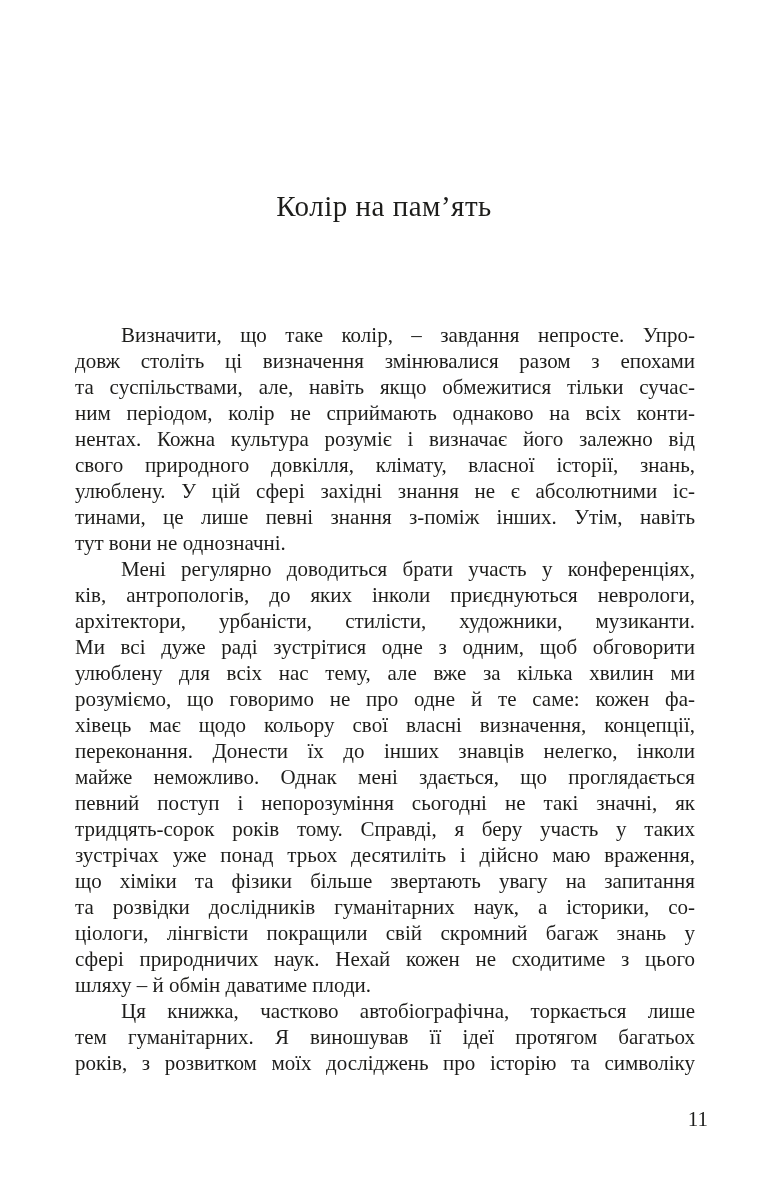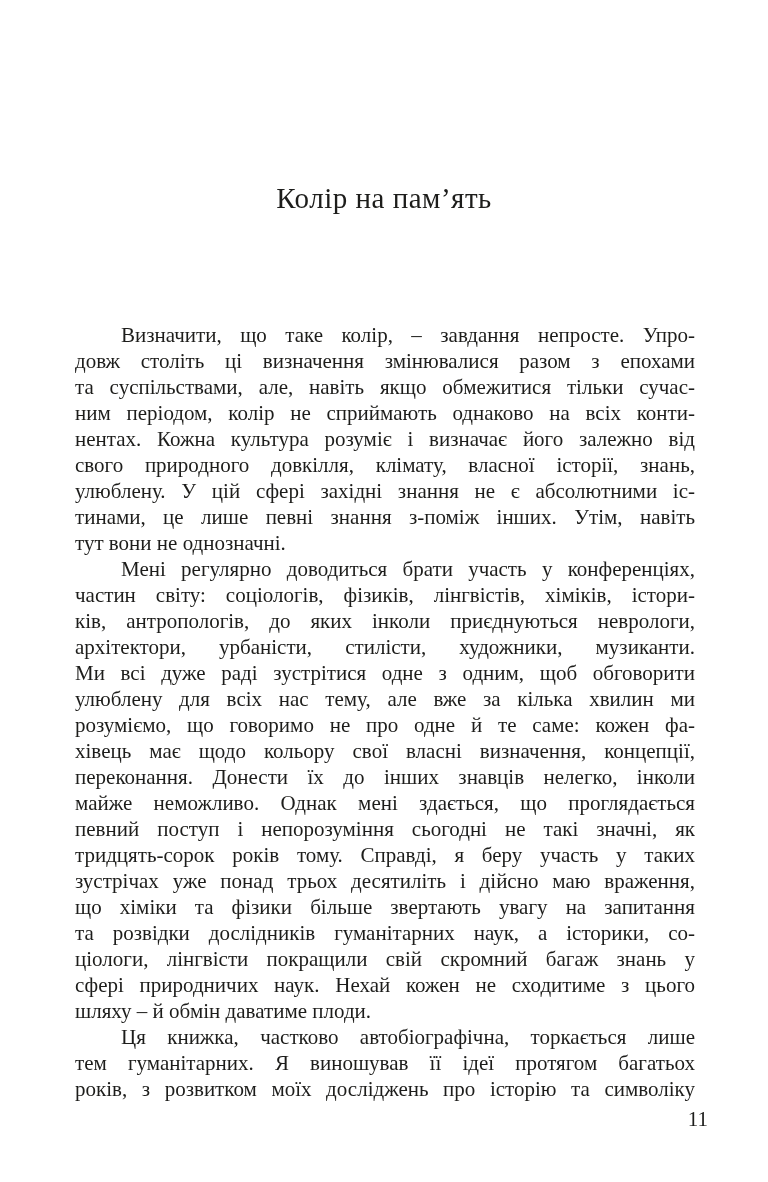--- a/index.html
+++ b/index.html
@@ -7,21 +7,21 @@
     position: relative;
     width: 768px;
     height: 1182px;
     background: #ffffff;
     color: #1d1d1b;
     font-family: "Liberation Serif", "DejaVu Serif", serif;
     overflow: hidden;
   }
   .chapter-title {
     position: absolute;
-    top: 180px;
+    top: 188px;
     left: 0;
     width: 768px;
     text-align: center;
     font-size: 29px;
     line-height: 36px;
     font-weight: 400;
     letter-spacing: 0.5px;
   }
   .text-block {
     position: absolute;
@@ -63,21 +63,20 @@
     <div class="line">довж століть ці визначення змінювалися разом з епохами</div>
     <div class="line">та суспільствами, але, навіть якщо обмежитися тільки сучас-</div>
     <div class="line">ним періодом, колір не сприймають однаково на всіх конти-</div>
     <div class="line">нентах. Кожна культура розуміє і визначає його залежно від</div>
     <div class="line">свого природного довкілля, клімату, власної історії, знань,</div>
     <div class="line">улюблену. У цій сфері західні знання не є абсолютними іс-</div>
     <div class="line">тинами, це лише певні знання з-поміж інших. Утім, навіть</div>
     <div class="line para-end">тут вони не однозначні.</div>
 
     <div class="line indent">Мені регулярно доводиться брати участь у конференціях,</div>
-    <div class="line">частин світу: соціологів, фізиків, лінгвістів, хіміків, істори-</div>
     <div class="line">ків, антропологів, до яких інколи приєднуються неврологи,</div>
     <div class="line">архітектори, урбаністи, стилісти, художники, музиканти.</div>
     <div class="line">Ми всі дуже раді зустрітися одне з одним, щоб обговорити</div>
     <div class="line">улюблену для всіх нас тему, але вже за кілька хвилин ми</div>
     <div class="line">розуміємо, що говоримо не про одне й те саме: кожен фа-</div>
     <div class="line">хівець має щодо кольору свої власні визначення, концепції,</div>
     <div class="line">переконання. Донести їх до інших знавців нелегко, інколи</div>
     <div class="line">майже неможливо. Однак мені здається, що проглядається</div>
     <div class="line">певний поступ і непорозуміння сьогодні не такі значні, як</div>
     <div class="line">тридцять-сорок років тому. Справді, я беру участь у таких</div>

